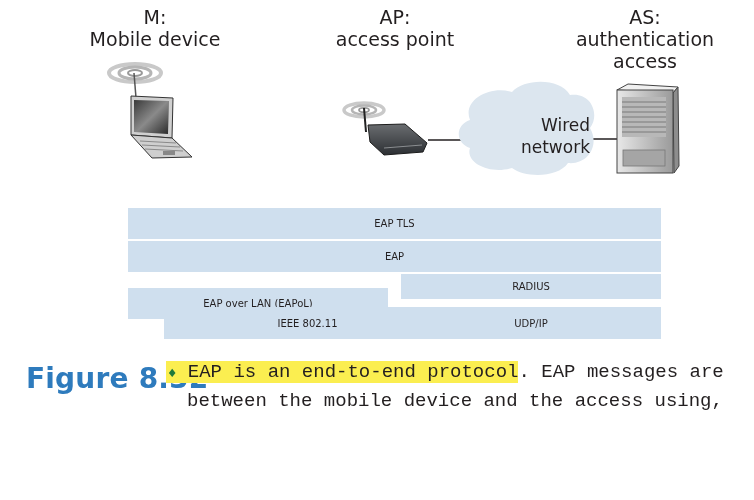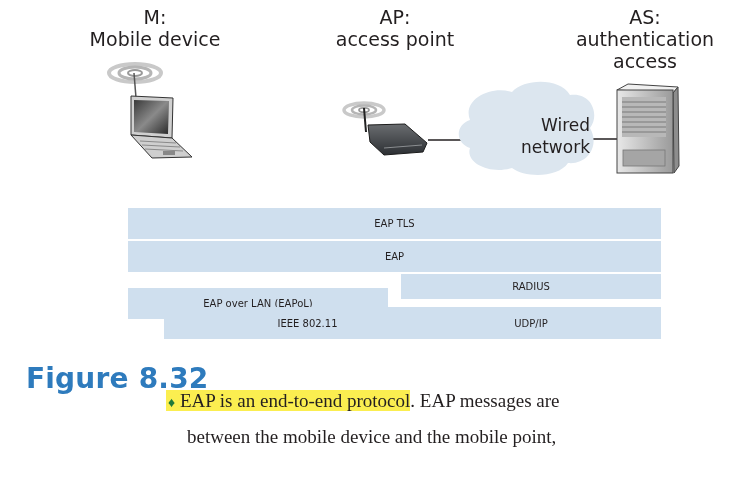--- a/index.html
+++ b/index.html
@@ -7,22 +7,22 @@
          font-family: "DejaVu Sans", sans-serif; color: #231f20; }
   .node-label { position: absolute; text-align: center; font-size: 19px; line-height: 22px;
                 font-family: "DejaVu Sans", sans-serif; color: #231f20; }
   .diagram { position: absolute; left: 0; top: 0; width: 754px; height: 200px; }
   .cloud-label { position: absolute; text-align: right; font-size: 17px; line-height: 22px; }
   .stack-row { position: absolute; background: #cfdfee; display: flex; align-items: center;
                justify-content: center; font-size: 10px; color: #231f20;
                font-family: "DejaVu Sans", sans-serif; }
   .fig-num { position: absolute; left: 26px; top: 362px; font-family: "DejaVu Sans", sans-serif;
              font-weight: bold; font-size: 28px; color: #2e7bbd; letter-spacing: 0.2px; }
-  .cap-text { position: absolute; left: 186px; top: 384px; width: 520px;
-              font-family: Liberation Serif, serif; font-size: 19px; line-height: 34px; color: #231f20; }
+  .cap-text { position: absolute; left: 186px; top: 358px; width: 520px;
+              font-family: Liberation Mono, monospace; font-size: 19px; line-height: 28px; color: #231f20; }
   .hl { background: #fbee50; }
   .cap-line { display: block; white-space: nowrap; }
 </style>
 </head>
 <body>
 
 <div class="node-label" style="left:70px; top:6px; width:170px;">
   <div>M:</div>
   <div>Mobile device</div>
 </div>
@@ -114,21 +114,21 @@
   <div class="stack-row" style="left:128px; top:288px; width:260px; height:31px;">EAP over LAN (EAPoL)</div>
   <div class="stack-row" style="left:128px; top:307px; width:287px; height:32px;margin-left:36px;">IEEE 802.11</div>
   <div class="stack-row" style="left:401px; top:274px; width:260px; height:25px;">RADIUS</div>
   <div class="stack-row" style="left:401px; top:307px; width:260px; height:32px;">UDP/IP</div>
 </div>
 
 <div>
   <div class="fig-num">Figure 8.32</div>
   <div class="cap-text">
     <span class="cap-line"><span class="hl"><span style="color:#1f7a3a; font-size:14px; padding-left:2px;">♦</span> <span>EAP is an end-to-end protocol</span></span><span>. EAP messages are</span></span>
-    <span class="cap-line">between the mobile device and the mobile point,</span>
+    <span class="cap-line">between the mobile device and the access using,</span>
   </div>
 </div>
 
 <style>
   
   .cap-text { left: 166px; }
   .cap-line:not(:first-child) { padding-left: 21px; }
 </style>
 
 </body></html>

